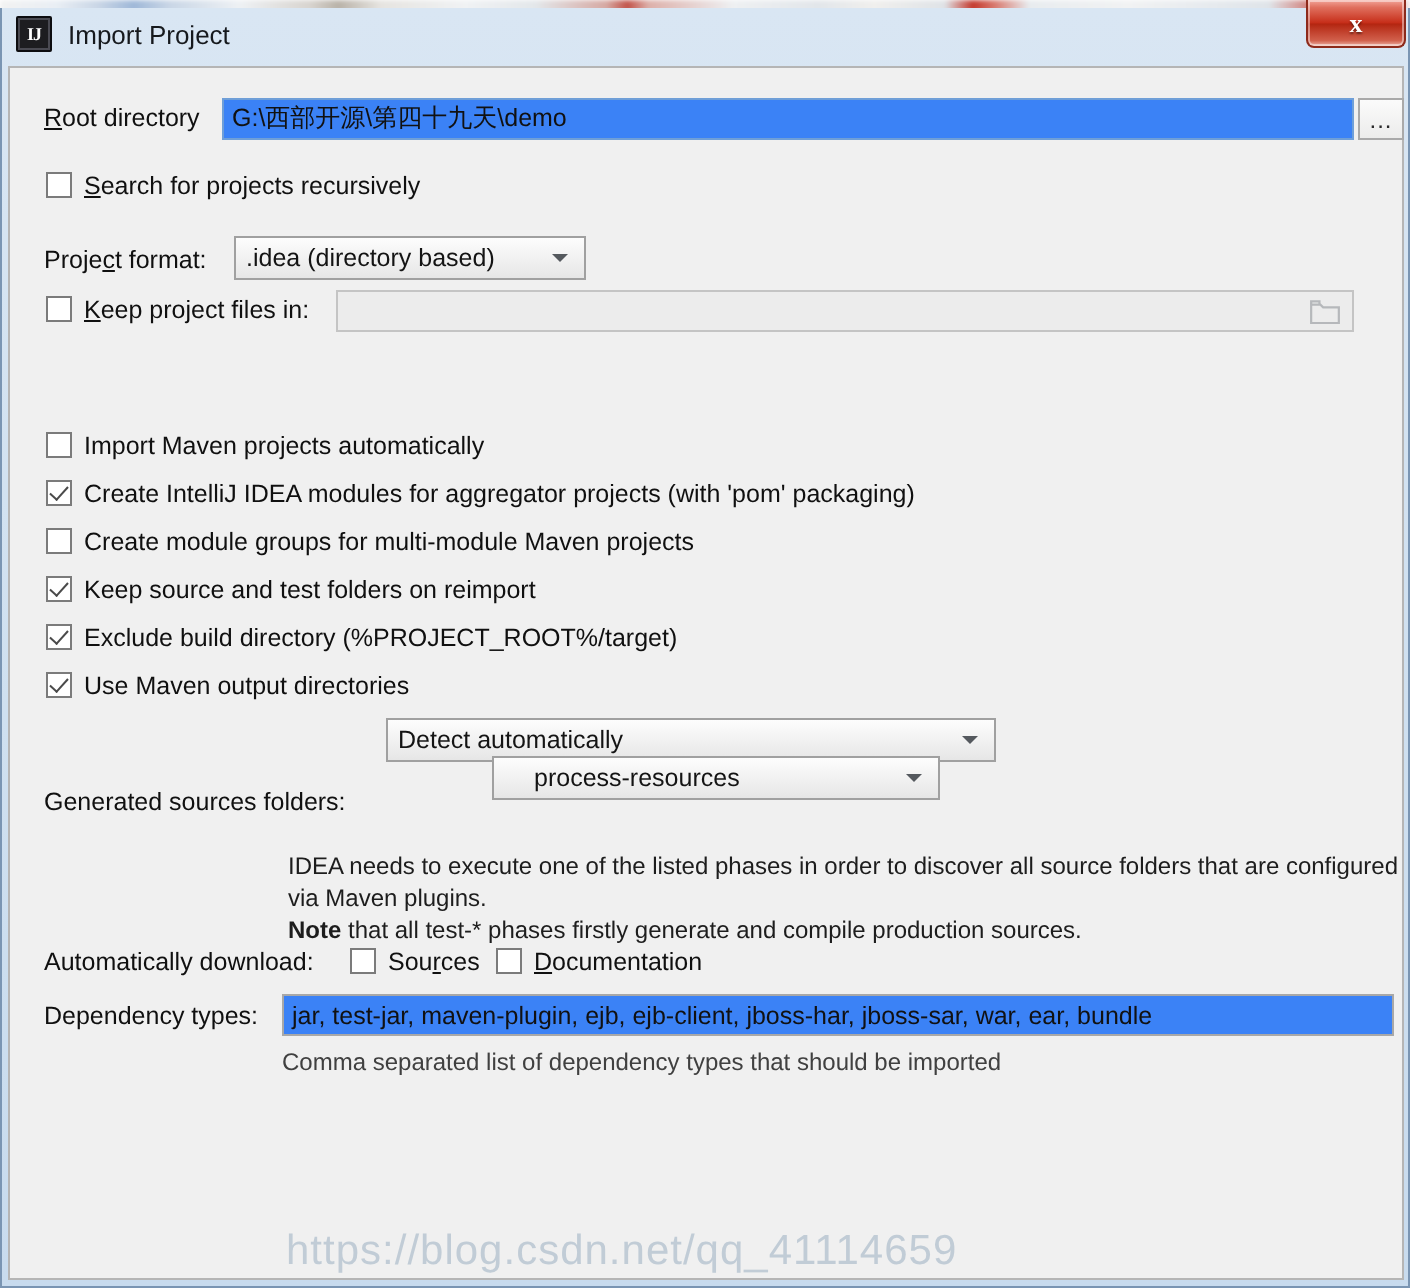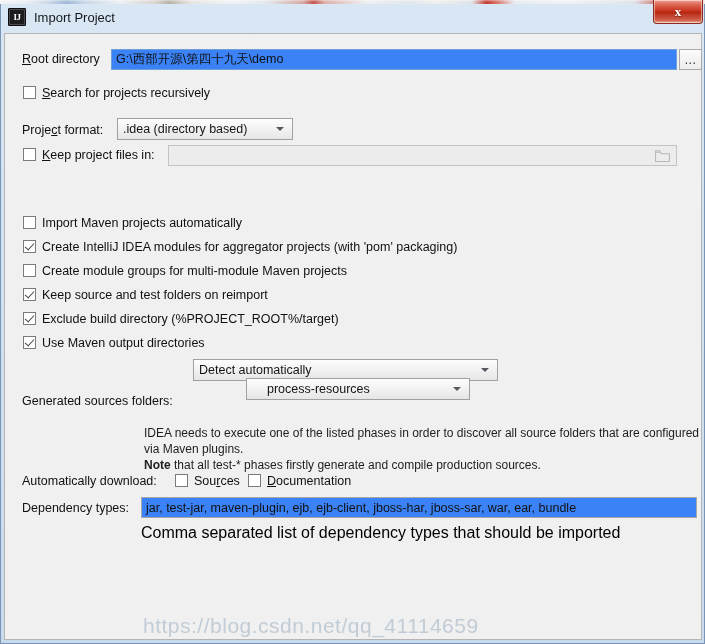--- a/index.html
+++ b/index.html
@@ -221,22 +221,22 @@
     left: 139px; top: 391px;
     width: 556px;
     font-size: 12px;
     line-height: 16px;
     color: #1d1d1d;
   }
   #note-block b { font-weight: bold; }
 
   .hint {
     position: absolute;
-    font-size: 16px;
-    color: #000000;
+    font-size: 12px;
+    color: #404040;
   }
 
   
   .btn {
     background: linear-gradient(180deg, #fafafa 0%, #e9e9e9 100%);
     border: 1px solid #a3a3a3;
     box-sizing: border-box;
     height: 24px;
     display: flex;
     align-items: center;

